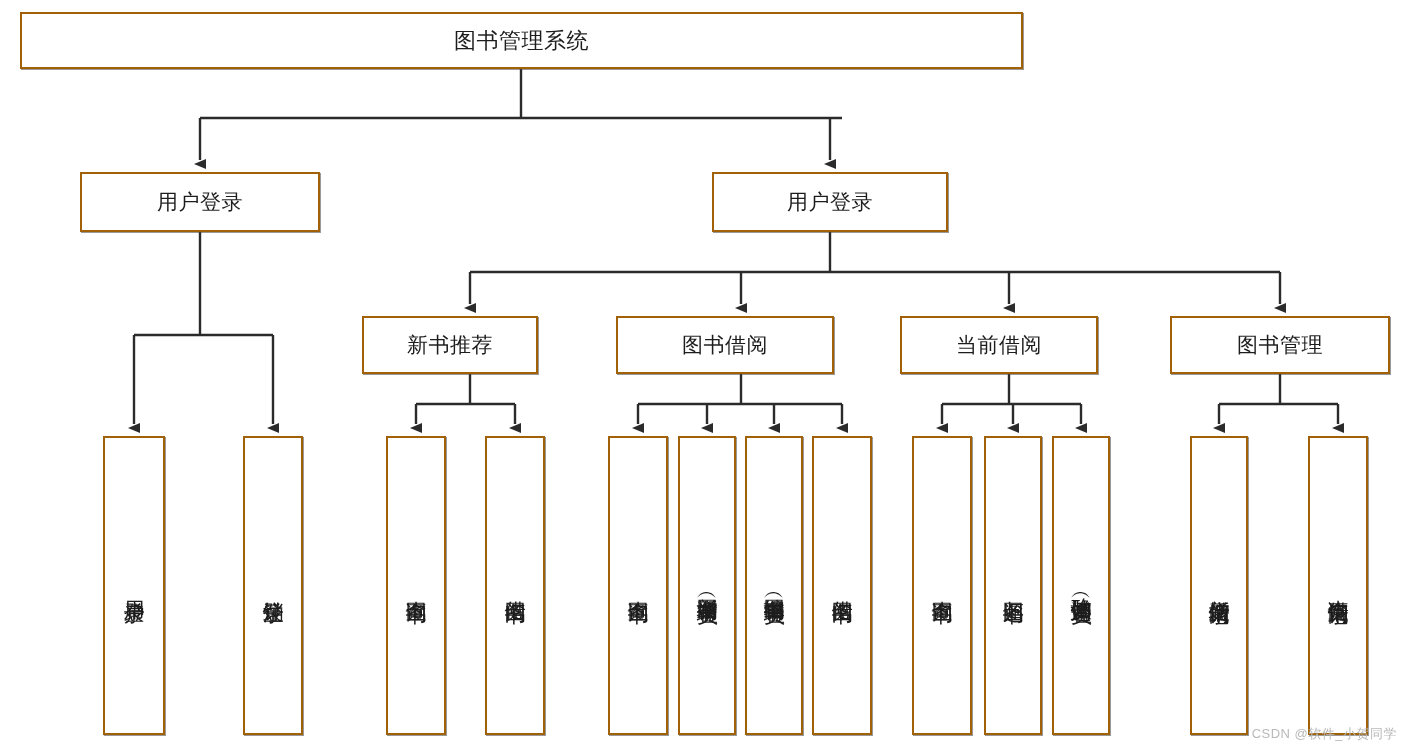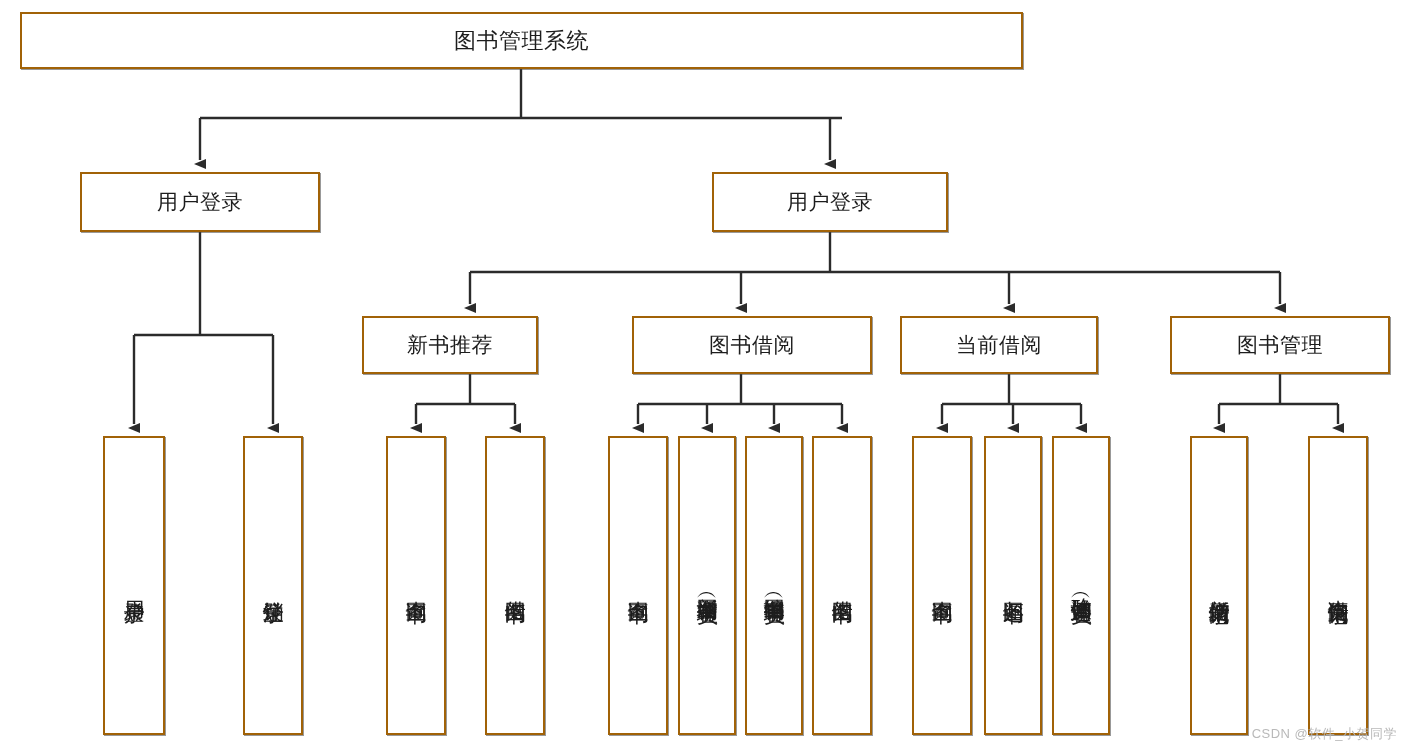--- a/index.html
+++ b/index.html
@@ -132,21 +132,21 @@
   <div class="node horizontal" style="left:80px; top:172px; width:240px; height:60px;">
     <span class="label">用户登录</span>
   </div>
   <div class="node horizontal" style="left:712px; top:172px; width:236px; height:60px;">
     <span class="label">用户登录</span>
   </div>
 
   <div class="node horizontal" style="left:362px; top:316px; width:176px; height:58px;font-family:Liberation Serif, serif;">
     <span class="label">新书推荐</span>
   </div>
-  <div class="node horizontal" style="left:632px; top:316px; width:240px; height:58px;">
+  <div class="node horizontal" style="left:616px; top:316px; width:218px; height:58px;">
     <span class="label">图书借阅</span>
   </div>
   <div class="node horizontal" style="left:900px; top:316px; width:198px; height:58px;">
     <span class="label">当前借阅</span>
   </div>
   <div class="node horizontal" style="left:1170px; top:316px; width:220px; height:58px;">
     <span class="label">图书管理</span>
   </div>
 
   <div class="node vertical" style="left:103px; top:436px; width:62px; height:299px;">

